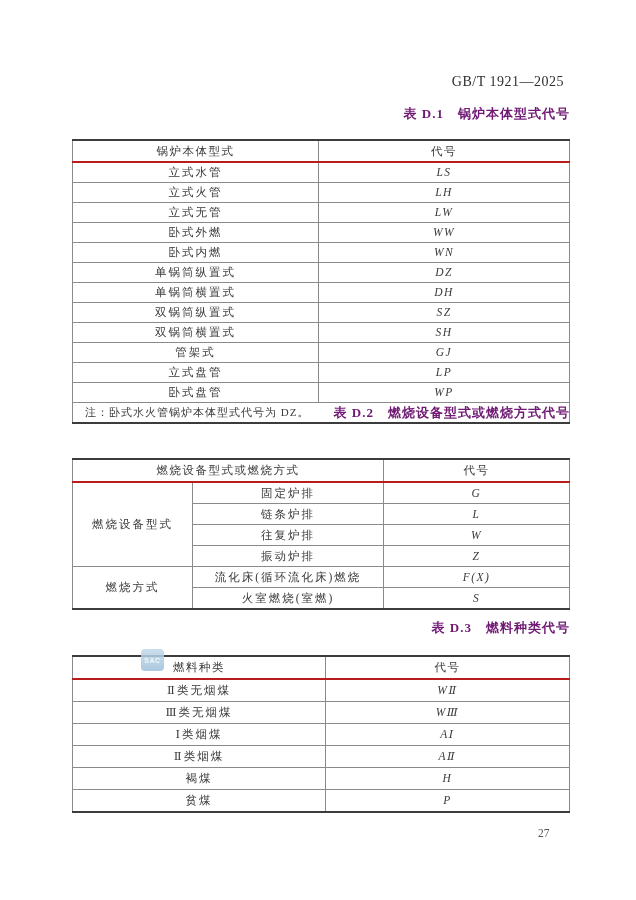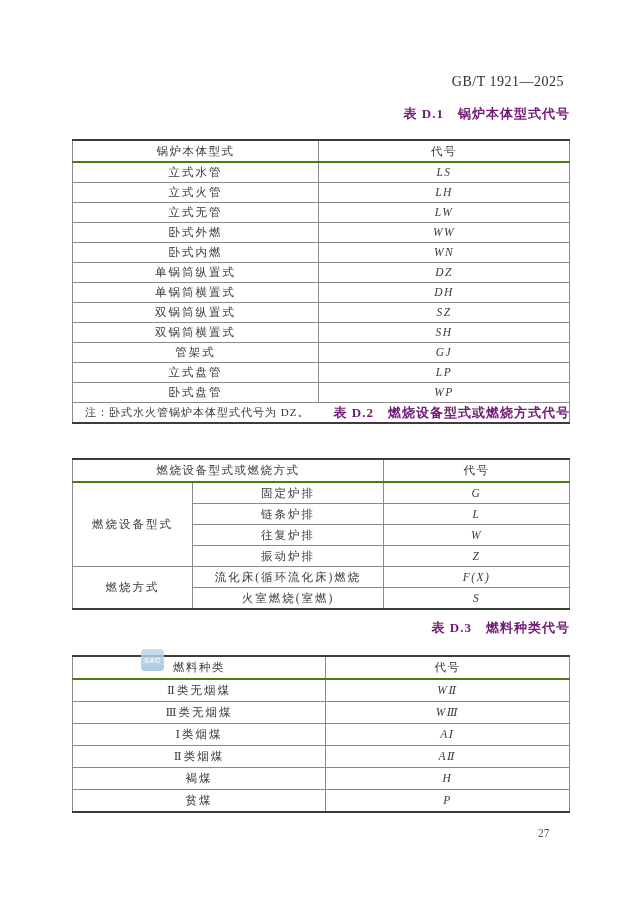--- a/index.html
+++ b/index.html
@@ -25,21 +25,21 @@
     border-collapse:collapse;table-layout:fixed;
     font-size:11.5px;color:#3a3a3a;
   }
   .std-table td{
     border:1px solid #8a8a8a;
     text-align:center;vertical-align:middle;
     padding:0;line-height:1.1;
     overflow:hidden;white-space:nowrap;
   }
   .std-table .hdr td{
-    border-bottom:2px solid #4d7c0f;
+    border-bottom:2px solid #b91c1c;
     letter-spacing:1.5px;
   }
   .std-table{
     border-top:2px solid #3c3c3c;
     border-bottom:2px solid #3c3c3c;
   }
   .label-cell{letter-spacing:2px;}
   .code-cell{
     font-family:"Liberation Serif","DejaVu Serif",serif;
     letter-spacing:1.5px;font-size:11.5px;font-style:italic;

